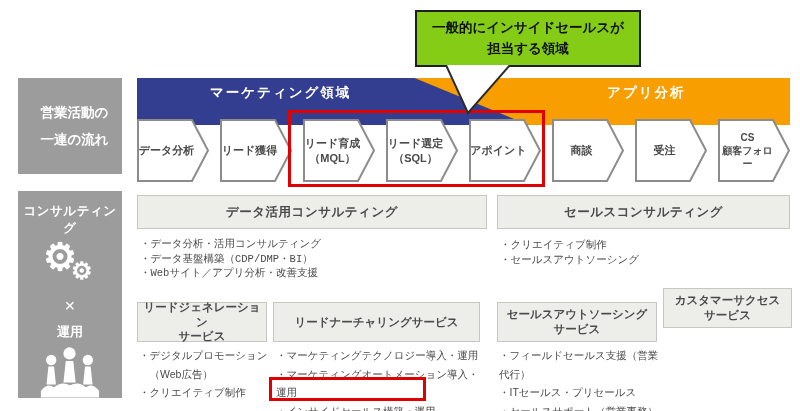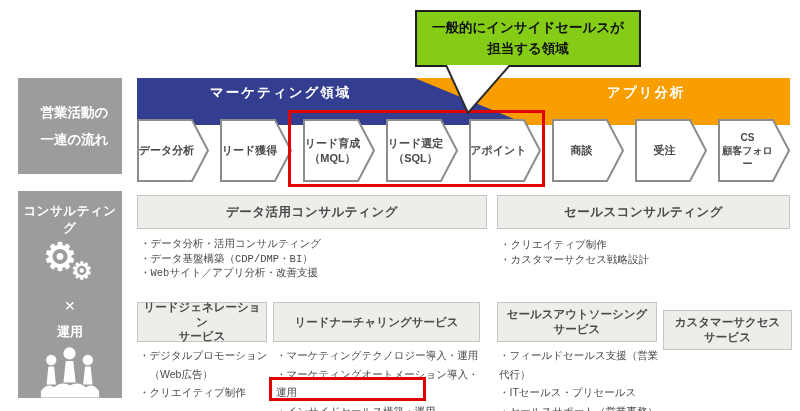--- a/index.html
+++ b/index.html
@@ -158,21 +158,21 @@
   <div class="abs svc-header svc-title-lg" style="left:137px; top:195px; width:350px; height:34px;">データ活用コンサルティング</div>
   <div class="abs bullets lh1" style="left:140px; top:237px; width:345px;font-family:Liberation Mono, monospace;">
     <div>・データ分析・活用コンサルティング</div>
     <div>・データ基盤構築（CDP/DMP・BI）</div>
     <div>・Webサイト／アプリ分析・改善支援</div>
   </div>
 
   <div class="abs svc-header svc-title-lg" style="left:497px; top:195px; width:293px; height:34px;">セールスコンサルティング</div>
   <div class="abs bullets lh1" style="left:500px; top:237px; width:288px;">
     <div>・クリエイティブ制作</div>
-    <div>・カスタマーサクセス戦略設計</div>
+    <div>・セールスアウトソーシング</div>
   </div>
 
   <div class="abs svc-header svc-title-sm" style="left:137px; top:302px; width:130px; height:40px;">リードジェネレーション
 サービス</div>
   <div class="abs bullets lh2" style="left:139px; top:346px; width:132px;">
     <div>・デジタルプロモーション</div>
     <div>　（Web広告）</div>
     <div>・クリエイティブ制作</div>
   </div>
 
@@ -186,16 +186,16 @@
   <div class="abs redbox" style="left:269px; top:377px; width:157px; height:24px;"></div>
 
   <div class="abs svc-header svc-title-sm" style="left:497px; top:302px; width:160px; height:40px;">セールスアウトソーシング
 サービス</div>
   <div class="abs bullets lh2" style="left:499px; top:346px; width:162px;">
     <div>・フィールドセールス支援（営業代行）</div>
     <div>・ITセールス・プリセールス</div>
     <div>・セールスサポート（営業事務）</div>
   </div>
 
-  <div class="abs svc-header svc-title-sm" style="left:663px; top:310px; width:129px; height:40px;">カスタマーサクセス
+  <div class="abs svc-header svc-title-sm" style="left:663px; top:288px; width:129px; height:40px;">カスタマーサクセス
 サービス</div>
 
 </div>
 
 </body></html>

